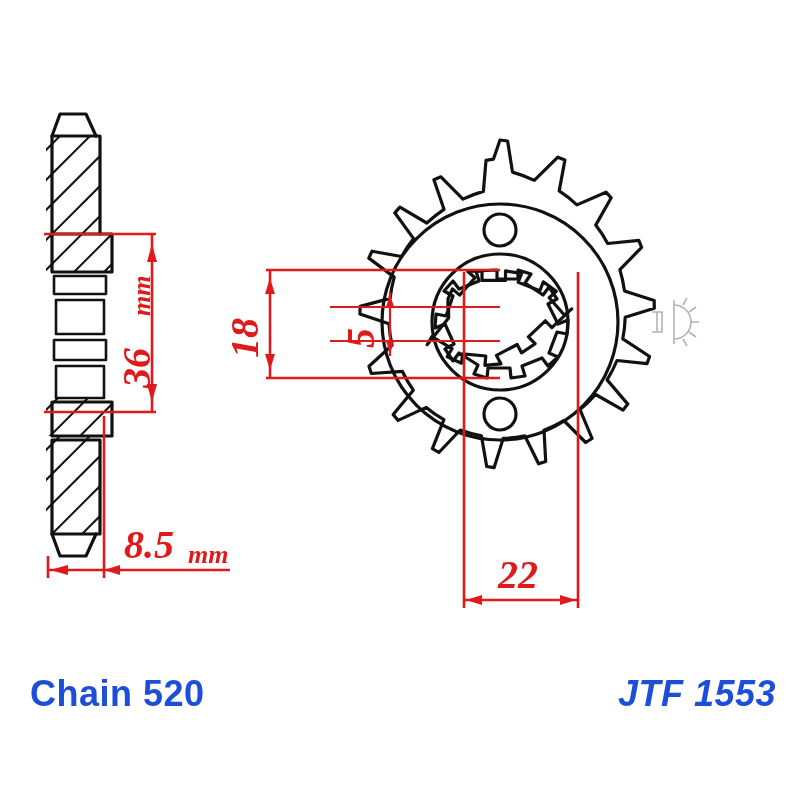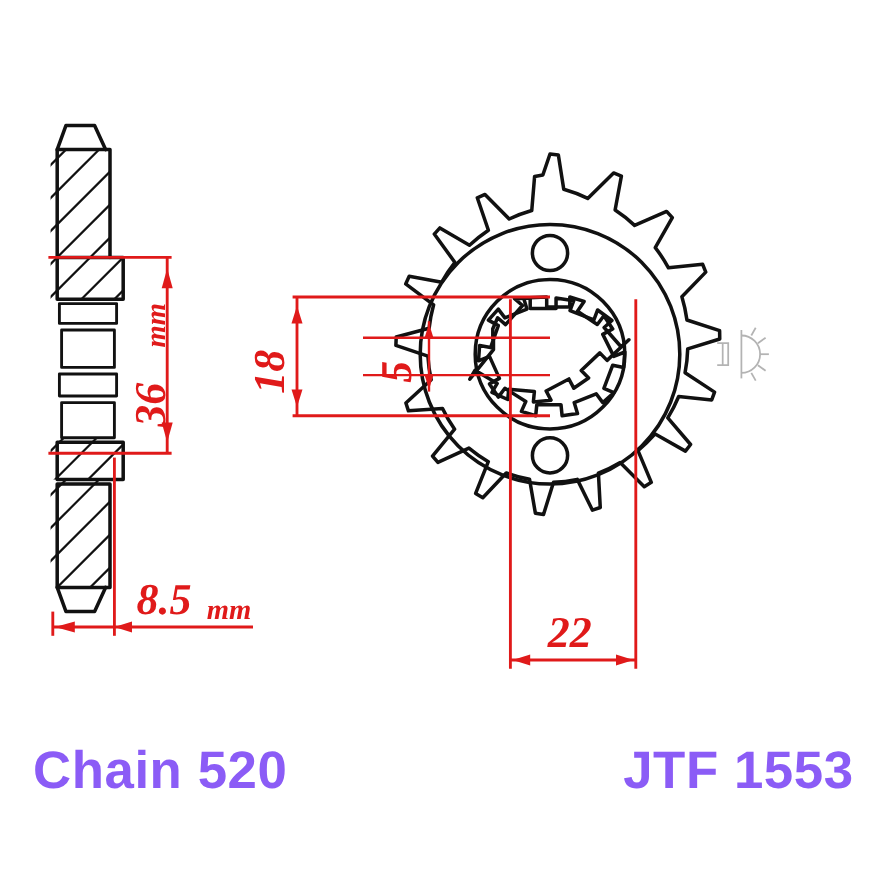--- a/index.html
+++ b/index.html
@@ -77,27 +77,27 @@
   }
   .wm {
     fill: none;
     stroke: #9a9a9a;
     stroke-width: 1.6;
   }
   .caption {
     position: absolute;
     font-family: "Liberation Sans", sans-serif;
     font-weight: bold;
-    font-size: 48px;
-    color: #8b5cf6;
+    font-size: 36px;
+    color: #1d4ed8;
     white-space: nowrap;
     letter-spacing: 0.5px;
   }
   #chain-label { left: 30px; top: 673px; }
-  #part-label  { right: 24px; top: 673px; }
+  #part-label  { right: 24px; top: 673px; font-style: italic; }
 </style>
 </head>
 <body>
 
 <div id="sheet">
 
   <svg class="drawing" viewBox="0 0 800 800">
 
     <defs>
       <clipPath id="clipSideTop">

